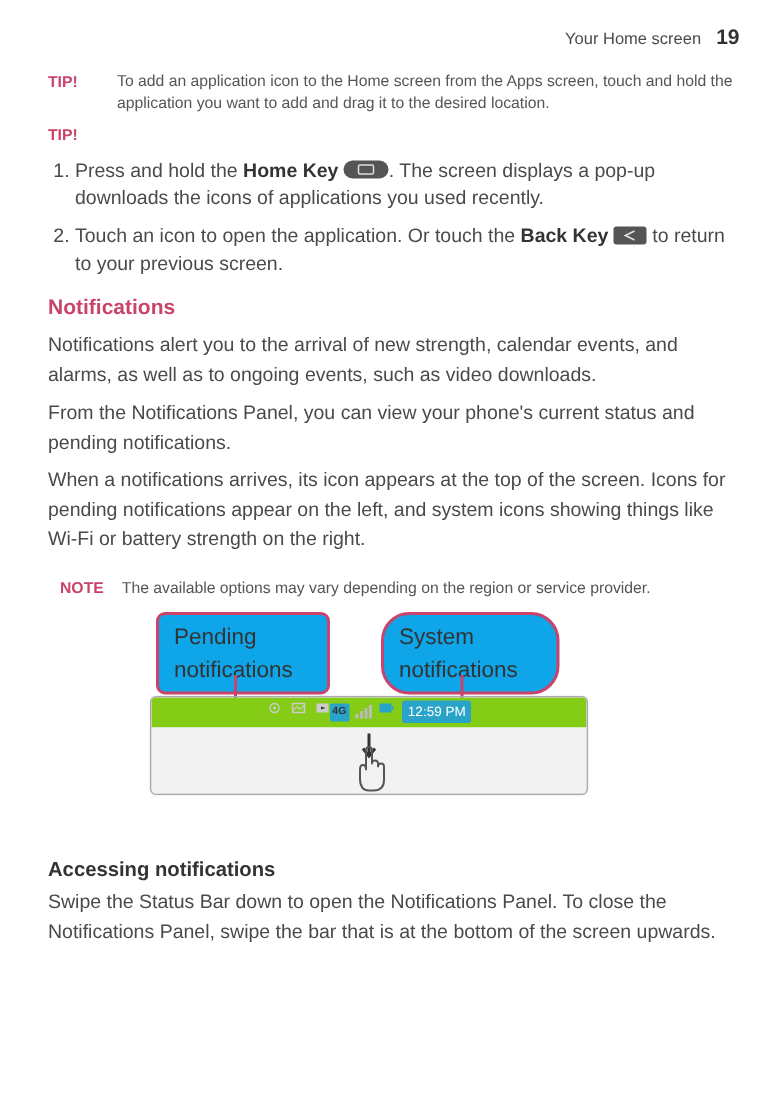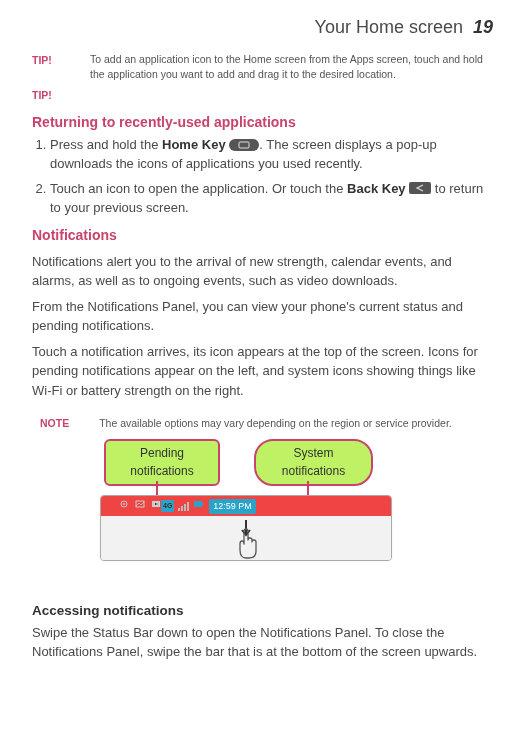--- a/index.html
+++ b/index.html
@@ -17,32 +17,31 @@
   }
   .header {
     display: flex;
     justify-content: flex-end;
     align-items: baseline;
     gap: 10px;
     margin-bottom: 8px;
     padding-bottom:4px;
   }
   .header-title {
-    font-size: 18px;
+    font-size: 11px;
     color: #4a4a4a;
   }
   .page-num {
-    font-size: 18px;
+    font-size: 14px;
     font-weight: bold;
     color: #333;
-    font-style: italic;
   }
   .tip-row {
     display: flex;
-    gap: 20px;
+    gap: 8px;
     margin-bottom: 6px;
   }
   .tip-label {
     color: #c9436b;
     font-weight: bold;
     font-size: 10.5px;
     width: 38px;
     flex-shrink: 0;
     padding-top:1px;
   }
@@ -50,21 +49,21 @@
     font-size: 10.5px;
     color: #555;
     line-height: 1.4;
   }
   .tip-body-bold {
     font-weight: bold;
     display:block;
   }
   .note-row {
     display: flex;
-    gap: 30px;
+    gap: 12px;
     margin: 16px 0 8px 8px;
   }
   .note-label {
     color: #c9436b;
     font-weight: bold;
     font-size: 10.5px;
     flex-shrink:0;
   }
   .note-body {
     font-size: 10.5px;
@@ -127,25 +126,24 @@
   .diagram {
     margin: 6px 0 12px 0;
     position: relative;
     height: 150px;
   }
   .label-box {
     position: absolute;
     border: 2px solid #c9436b;
     border-radius: 6px;
     padding: 4px 10px;
-    font-size: 12px;
+    font-size: 15px;
     color: #333;
     top: 0;
-    background: #bef264;
-    text-align: center;
+    background: #0ea5e9;
   }
   .label-left { left: 72px; width: 92px; }
   .label-right { left: 222px; width: 95px; border-radius: 19px; }
 
   .connector {
     position: absolute;
     width: 2px;
     background: #c9436b;
     top: 42px;
     height: 18px;
@@ -158,24 +156,24 @@
     top: 56px;
     left: 68px;
     width: 290px;
     border: 1px solid #aaa;
     border-radius: 4px;
     overflow: hidden;
     box-shadow: 0 0 2px rgba(0,0,0,.1);
   }
   .statusbar {
     height: 20px;
-    background: #ef4444;
+    background: #84cc16;
     display: flex;
     align-items: center;
-    justify-content: flex-start;
+    justify-content: center;
     padding: 0 18px;
     color: #ddd;
     font-size: 10px;
   }
   .sb-left { display:flex; gap:6px; align-items:center; }
   .sb-right { display:flex; gap:4px; align-items:center; }
   .sb-time {
     background: #2aa3c9;
     color: white;
     padding: 1px 4px;
@@ -217,21 +215,20 @@
     <span class="tip-label">TIP!</span>
     <span class="tip-body">To add an application icon to the Home screen from the Apps screen, touch and hold the application you want to add and drag it to the desired location.</span>
   </div>
 
   <div class="tip-row">
     <span class="tip-label">TIP!</span>
     <span class="tip-body">
     </span>
   </div>
 
-  <div class="h-red">Returning to recently-used applications</div>
   <ol>
     <li>
       <span>Press and hold the </span><span class="bold">Home Key</span>
       <span class="key-pill">
         <svg width="18" height="8" viewBox="0 0 18 8">
             <rect x="4" y="1" width="10" height="6" rx="1" fill="none" stroke="#ddd" stroke-width="1"></rect>
           </svg>
       </span><span>. The screen displays a pop-up downloads the icons of applications you used recently.</span>
     </li>
     <li>
@@ -240,21 +237,21 @@
         <svg width="14" height="8" viewBox="0 0 14 8">
             <path d="M10 1 L4 4 L10 7" fill="none" stroke="#ddd" stroke-width="1.2"></path>
           </svg>
       </span><span> to return to your previous screen.</span>
     </li>
   </ol>
 
   <div class="h-red">Notifications</div>
   <div class="para">Notifications alert you to the arrival of new strength, calendar events, and alarms, as well as to ongoing events, such as video downloads.</div>
   <div class="para">From the Notifications Panel, you can view your phone's current status and pending notifications.</div>
-  <div class="para">Touch a notification arrives, its icon appears at the top of the screen. Icons for pending notifications appear on the left, and system icons showing things like Wi-Fi or battery strength on the right.</div>
+  <div class="para">When a notifications arrives, its icon appears at the top of the screen. Icons for pending notifications appear on the left, and system icons showing things like Wi-Fi or battery strength on the right.</div>
 
   <div class="note-row">
     <span class="note-label">NOTE</span>
     <span class="note-body">The available options may vary depending on the region or service provider.</span>
   </div>
 
   <div class="diagram">
     <div class="label-box label-left">Pending notifications</div>
     <div class="label-box label-right">System notifications</div>
     <div class="connector conn-left"></div>

